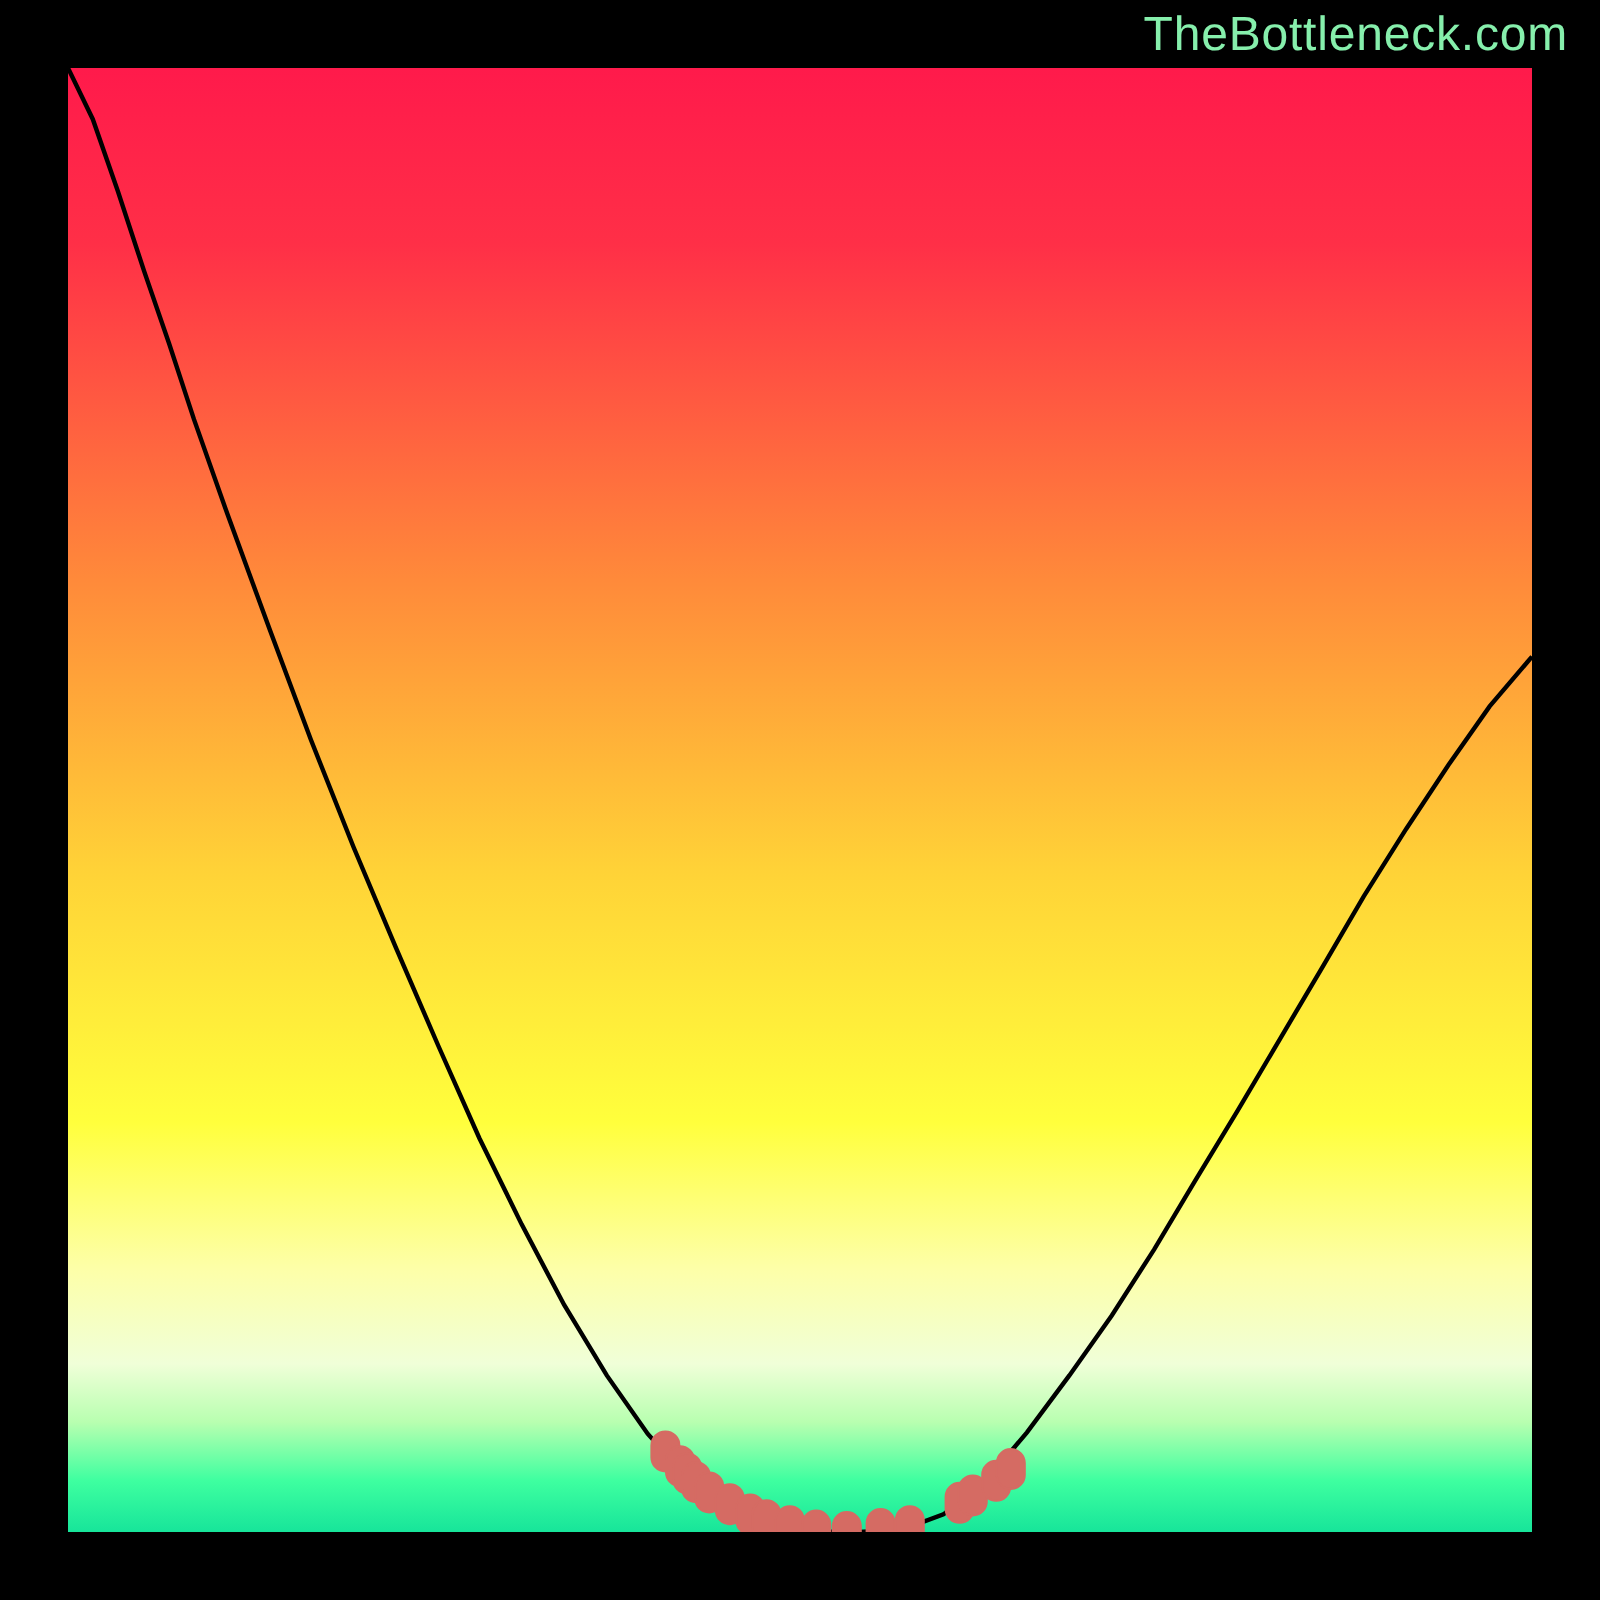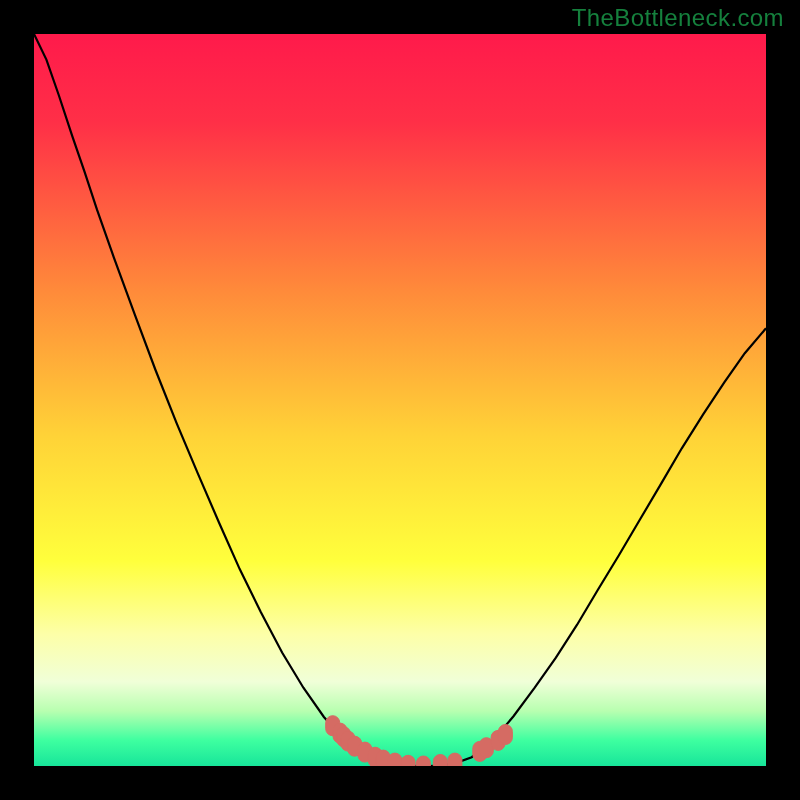--- a/index.html
+++ b/index.html
@@ -30,21 +30,21 @@
   .gradient-bg {
     position: absolute;
     inset: 0;
   }
   .watermark {
     position: absolute;
     top: 4px;
     right: 16px;
     font-size: 24px;
     font-weight: 500;
-    color: #15803d;
+    color: #86efac;
     letter-spacing: 0.4px;
   }
   svg.curve {
     position: absolute;
     inset: 0;
     width: 100%;
     height: 100%;
     overflow: visible;
   }
 </style>

